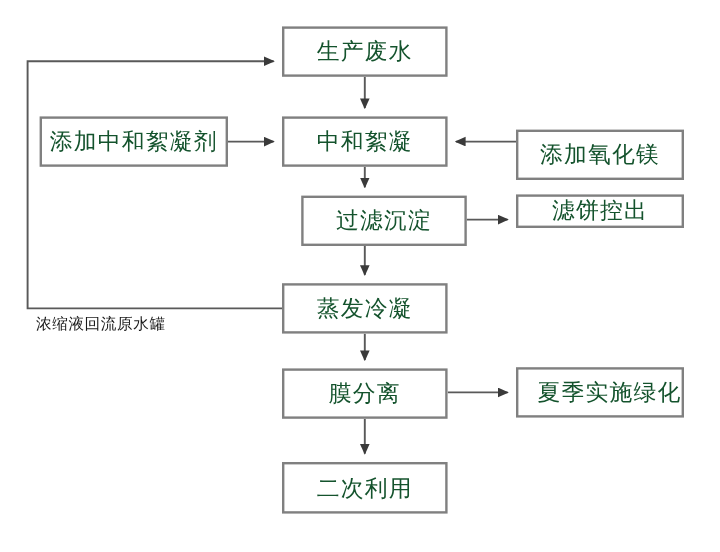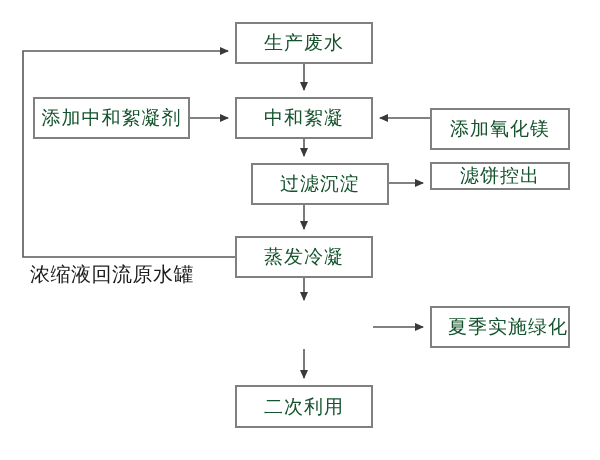--- a/index.html
+++ b/index.html
@@ -27,21 +27,21 @@
     justify-content: center;
     color: #14532d;
     font-size: 19px;
     letter-spacing: 1px;
     white-space: nowrap;
     font-family: "Liberation Serif", "DejaVu Serif", serif;
   }
   .edge-label {
     position: absolute;
     color: #1a1a1a;
-    font-size: 20px;
+    font-size: 13px;
     letter-spacing: 0.5px;
     white-space: nowrap;
     font-family: "Liberation Serif", "DejaVu Serif", serif;
   }
   svg.edges {
     position: absolute;
     left: 0;
     top: 0;
     width: 600px;
     height: 460px;
@@ -102,20 +102,23 @@
   </div>
 
   <div class="node" style="left:430px; top:162px; width:140px; height:28px;">
     <span>滤饼控出</span>
   </div>
 
   <div class="node" style="left:235px; top:236px; width:138px; height:42px;">
     <span>蒸发冷凝</span>
   </div>
 
+  <div class="node" style="left:235px; top:307px; width:138px; height:42px;">
+    <span>膜分离</span>
+  </div>
 
   <div class="node" style="left:430px; top:306px; width:140px; height:42px;justify-content:flex-end;">
     <span>夏季实施绿化</span>
   </div>
 
   <div class="node" style="left:235px; top:385px; width:138px; height:43px;">
     <span>二次利用</span>
   </div>
 
   <div class="edge-label" style="left:30px; top:261px;">浓缩液回流原水罐</div>

